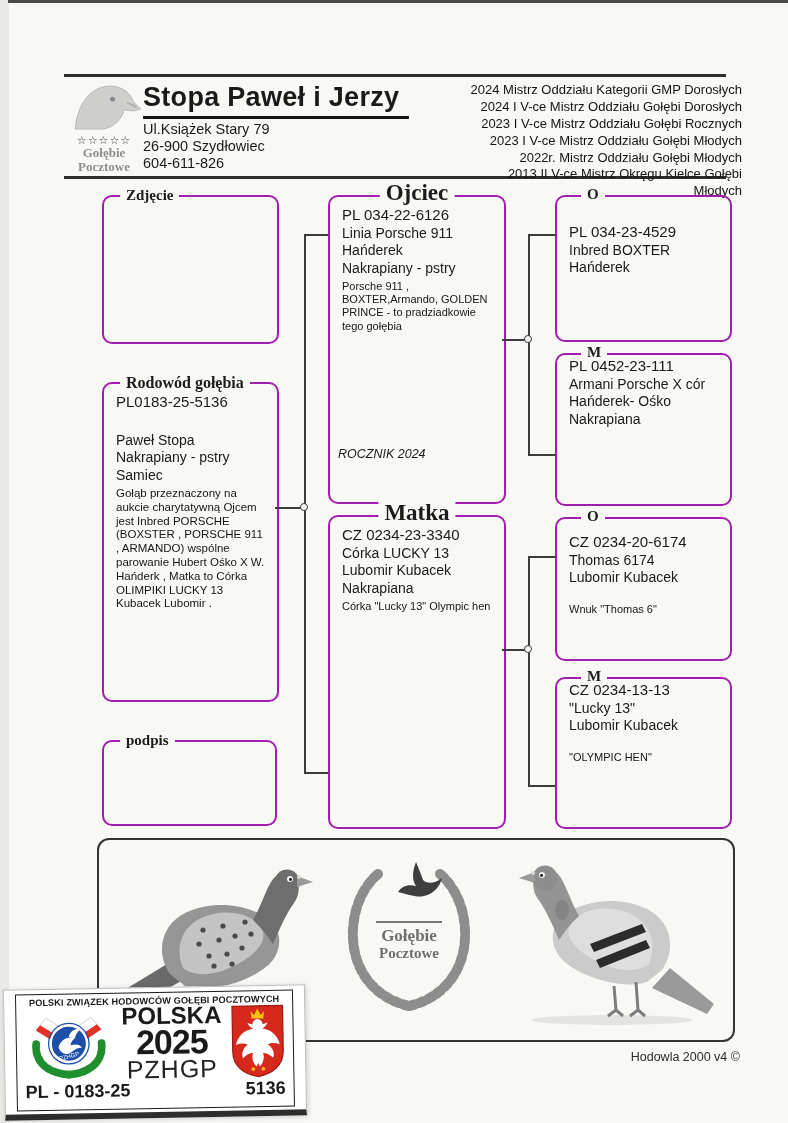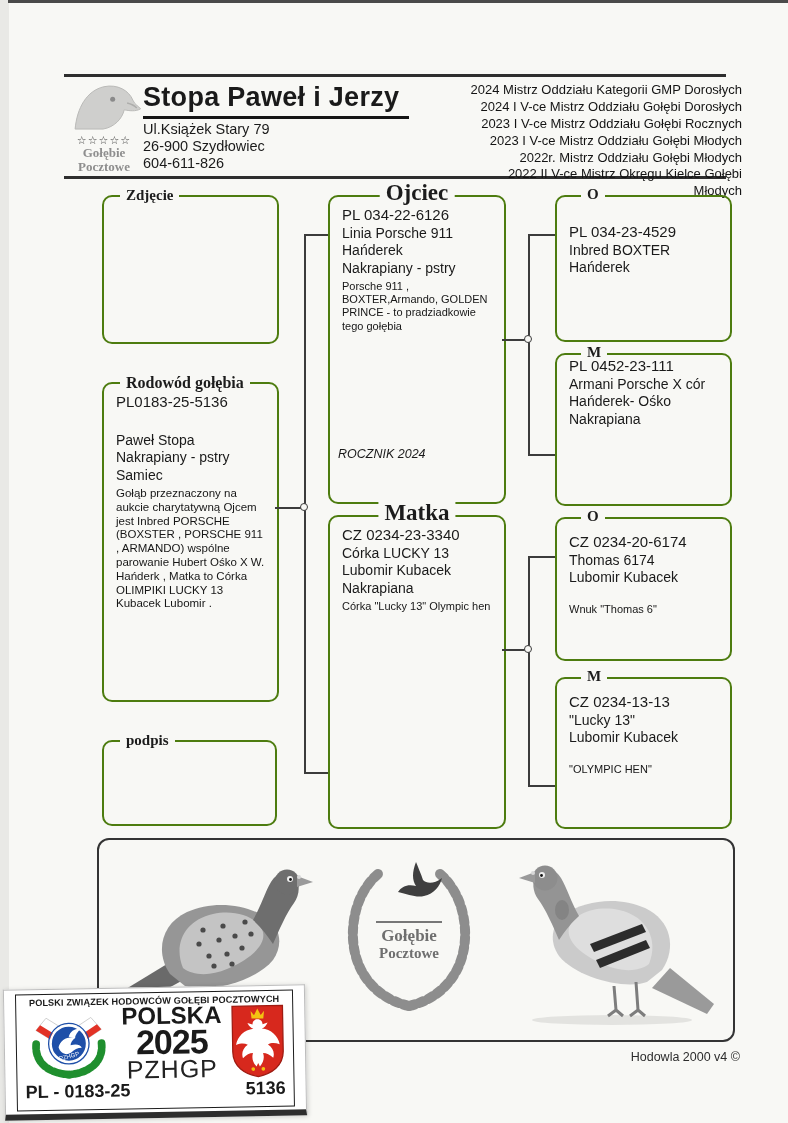--- a/index.html
+++ b/index.html
@@ -14,21 +14,21 @@
   .rule-bottom{top:176px;}
   .hlogo{position:absolute;left:64px;top:79px;width:80px;text-align:center;}
   .hlogo .stars{font-family:"DejaVu Sans",sans-serif;font-size:11px;letter-spacing:1px;color:#4a4a4a;line-height:1;}
   .hlogo .ltext{font-family:"Liberation Serif",serif;font-weight:bold;font-size:13px;color:#8e8e8e;line-height:1.05;}
   .title{position:absolute;left:143px;top:82px;font-size:27px;font-weight:bold;letter-spacing:.3px;
          border-bottom:3px solid #151515;padding:0 10px 3px 0;}
   .addr{position:absolute;left:143px;top:121px;font-size:14.5px;line-height:1.16;}
   .ach{position:absolute;right:46px;top:82px;width:272px;text-align:right;font-size:13px;line-height:1.3;color:#141414;}
 
   
-  .pbox{position:absolute;border:2px solid #4d7c0f;border-radius:10px;}
+  .pbox{position:absolute;border:2px solid #a21caf;border-radius:10px;}
   .blabel{position:absolute;background:#f8f8f5;padding:0 6px;font-family:"Liberation Serif",serif;
           font-weight:bold;color:#1c1c1c;white-space:nowrap;}
   .blabel.big{top:-17px;left:50%;transform:translateX(-50%);font-size:23px;}
   .blabel.small{top:-10px;left:16px;font-size:15px;}
   .blabel.tiny{top:-11px;left:24px;font-size:15px;}
   .content{padding:9px 8px 0 12px;}
   .ring{font-size:15px;margin-bottom:2px;}
   .bline{font-size:14px;line-height:1.24;}
   .bnote{font-size:11px;line-height:1.2;margin-top:3px;color:#161616;}
   .gap{height:20px;}
@@ -91,21 +91,21 @@
     <div>26-900 Szydłowiec</div>
     <div>604-611-826</div>
   </div>
 
   <div class="ach">
     <div>2024 Mistrz Oddziału Kategorii GMP Dorosłych</div>
     <div>2024 I V-ce Mistrz Oddziału Gołębi Dorosłych</div>
     <div>2023 I V-ce Mistrz Oddziału Gołębi Rocznych</div>
     <div>2023 I V-ce Mistrz Oddziału Gołębi Młodych</div>
     <div>2022r. Mistrz Oddziału Gołębi Młodych</div>
-    <div>2022 II V-ce Mistrz Okręgu Kielce Gołębi Młodych</div>
+    <div>2013 II V-ce Mistrz Okręgu Kielce Gołębi Młodych</div>
   </div>
 
   <div class="pbox" style="left:102px;top:195px;width:173px;height:145px;">
     <span class="blabel small">Zdjęcie</span>
   </div>
 
   <div class="pbox" style="left:102px;top:382px;width:173px;height:316px;">
     <span class="blabel small" style="font-size:16px;">Rodowód gołębia</span>
     <div class="content">
       <div class="ring">PL0183-25-5136</div>
@@ -169,21 +169,21 @@
       <div class="ring">CZ 0234-20-6174</div>
       <div class="bline">Thomas 6174</div>
       <div class="bline">Lubomir Kubacek</div>
       <div class="gap-s"></div>
       <div class="bnote">Wnuk "Thomas 6"</div>
     </div>
   </div>
 
   <div class="pbox" style="left:555px;top:677px;width:173px;height:148px;">
     <span class="blabel tiny">M</span>
-    <div class="content" style="padding-top:14px;">
+    <div class="content" style="padding-top:2px;">
       <div class="ring">CZ 0234-13-13</div>
       <div class="bline">"Lucky 13"</div>
       <div class="bline">Lubomir Kubacek</div>
       <div class="gap-s"></div>
       <div class="bnote">"OLYMPIC HEN"</div>
     </div>
   </div>
 
   <div class="ch" style="left:275px;top:507px;width:30px;"></div>
   <div class="cv" style="left:304px;top:234px;height:540px;"></div>

